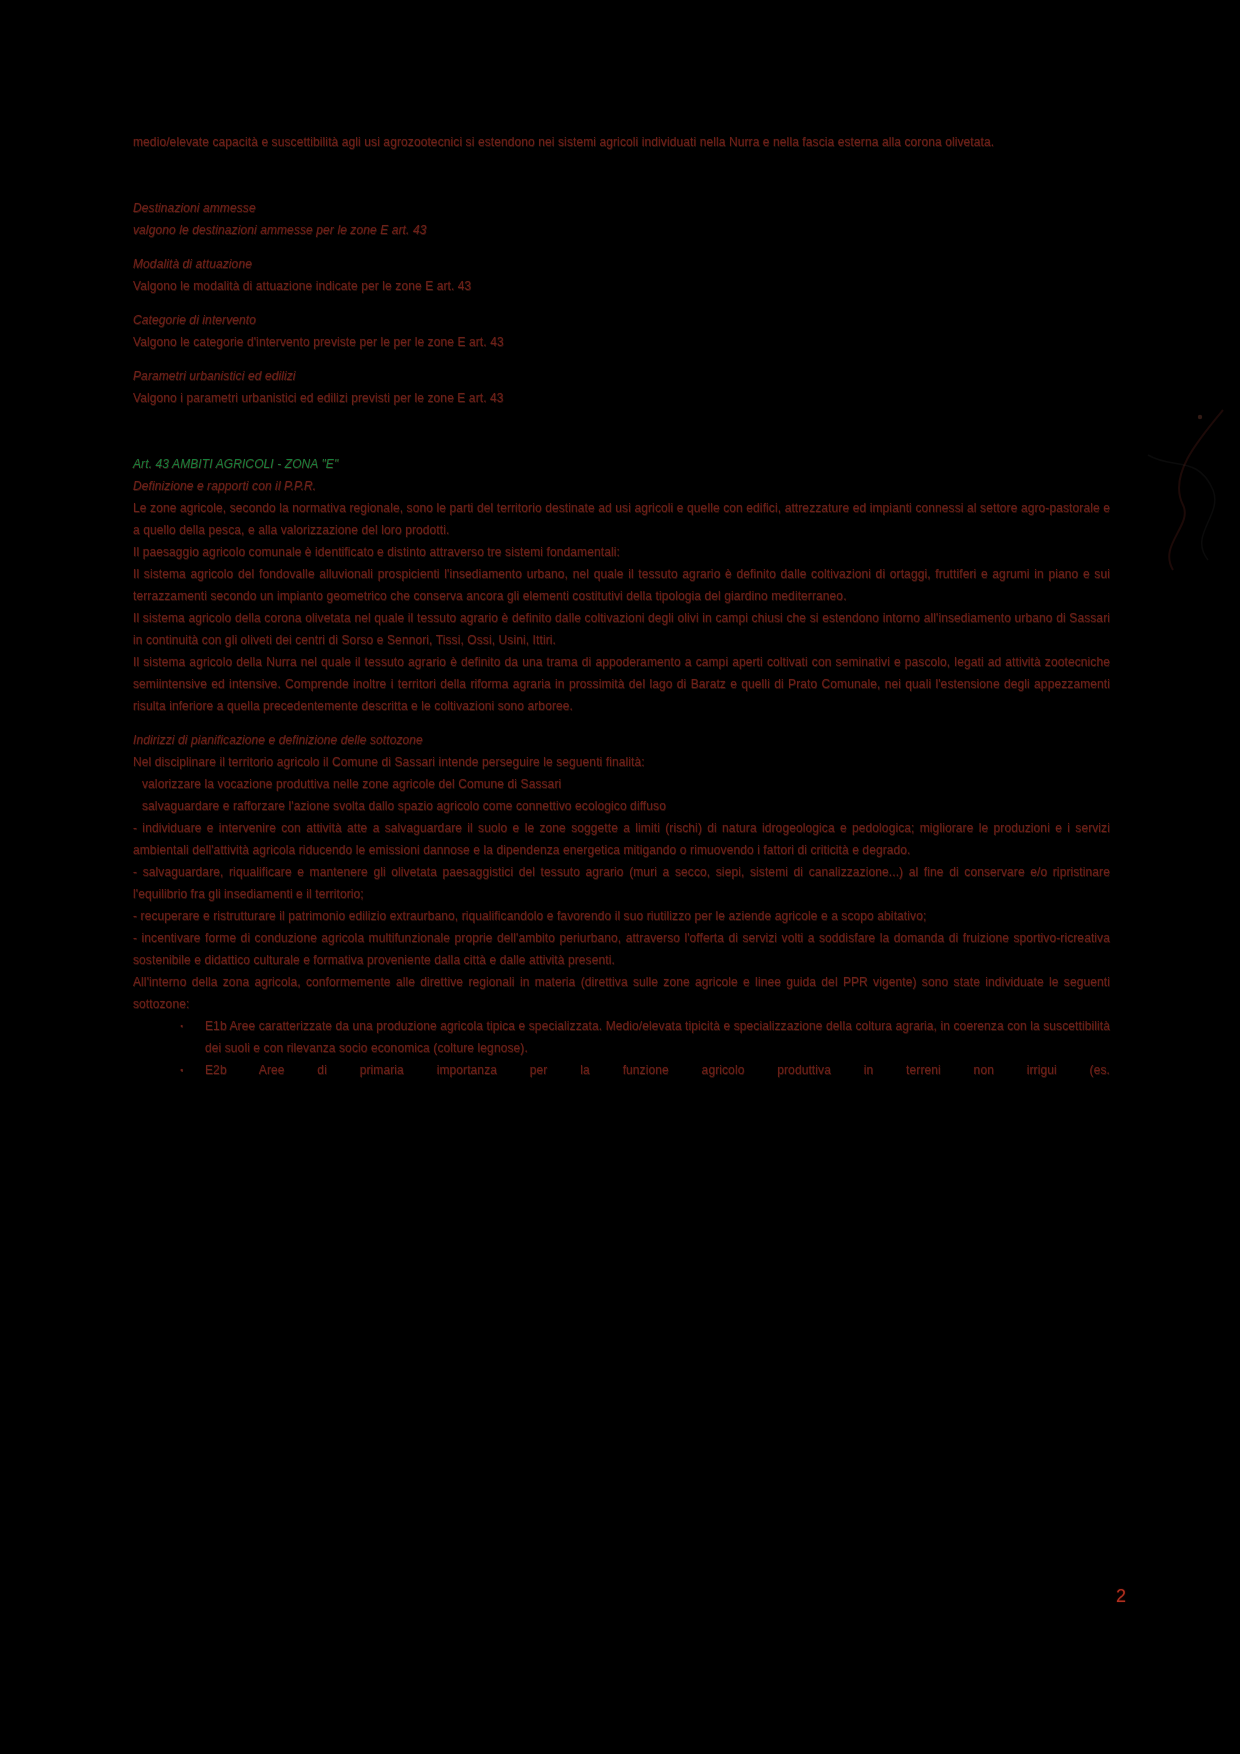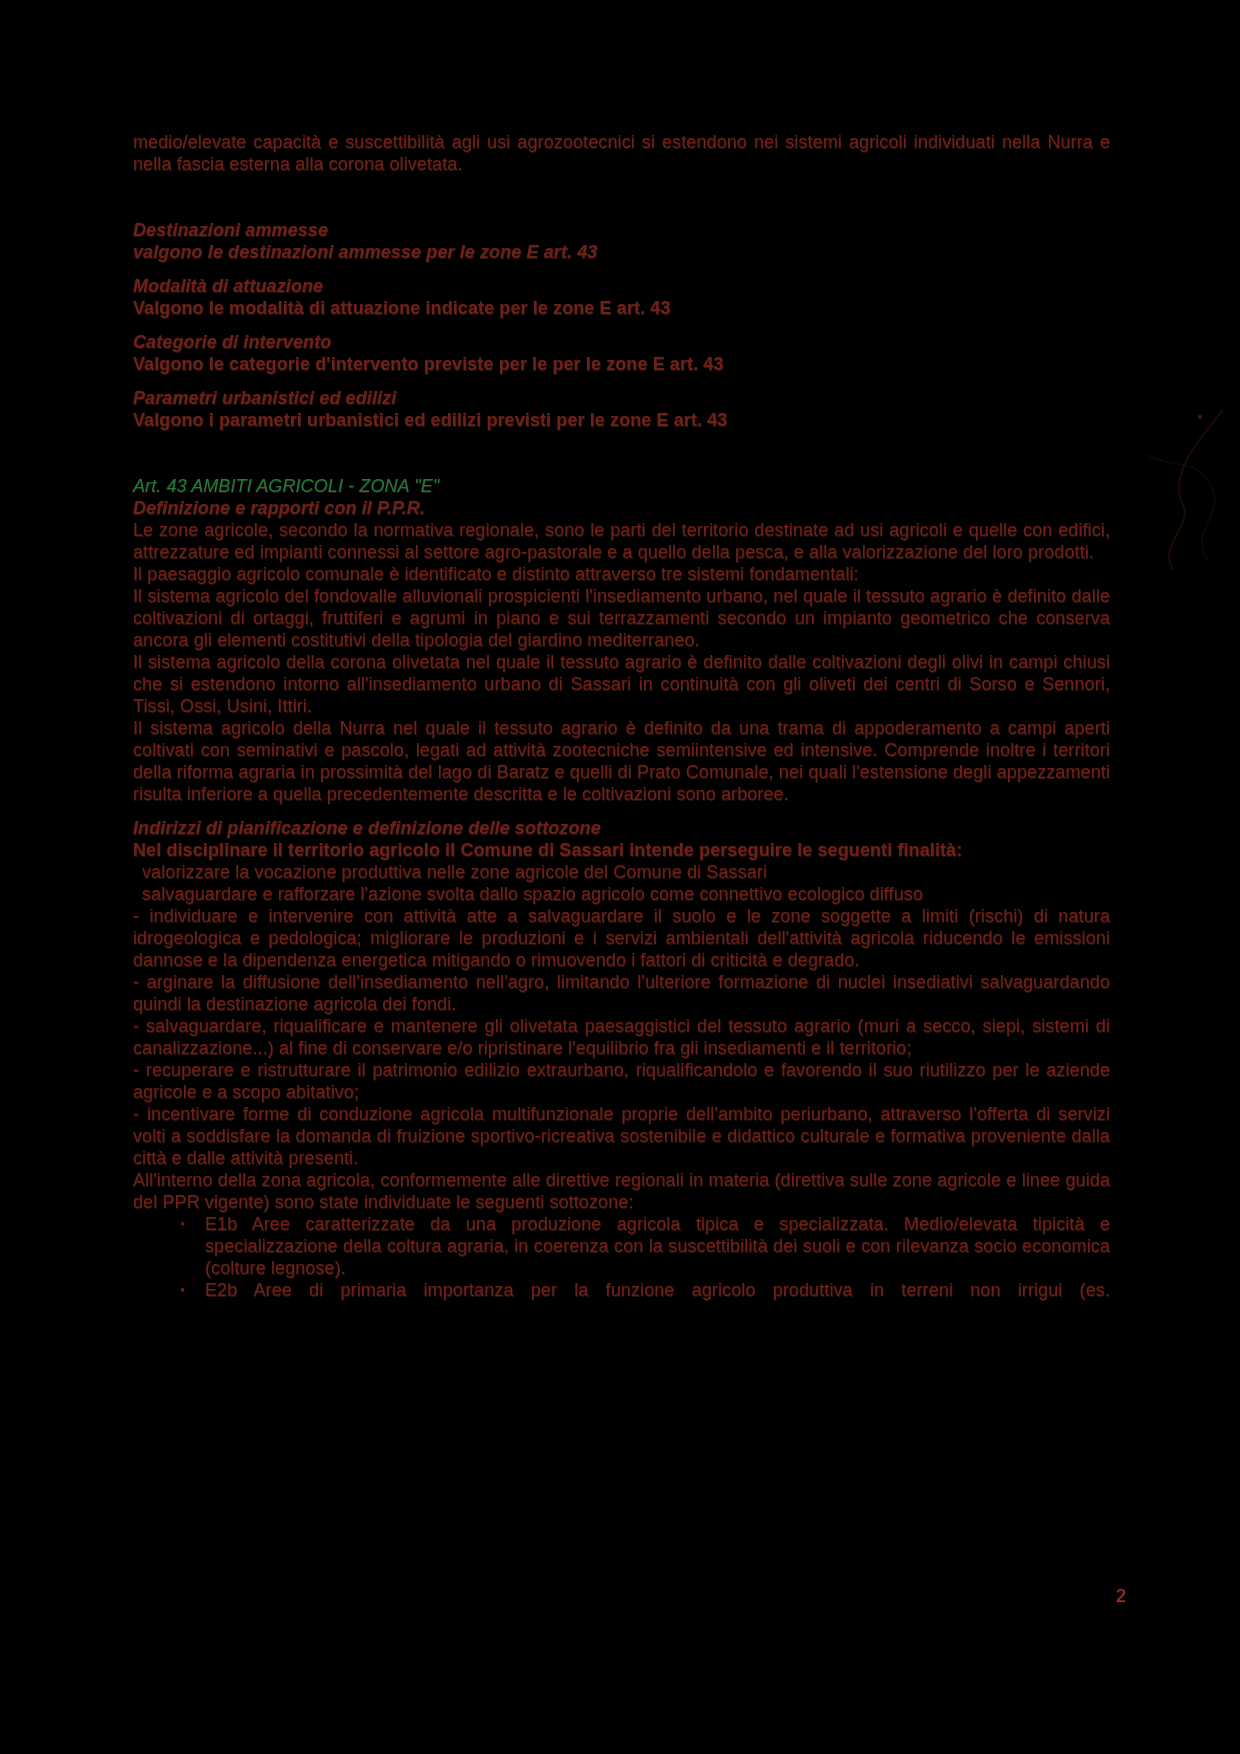--- a/index.html
+++ b/index.html
@@ -7,28 +7,28 @@
     position:relative;
     width:1240px;height:1754px;
     background:#000000;
     overflow:hidden;
     font-family:"Liberation Sans", sans-serif;
   }
   .content{
     position:absolute;
     left:133px;top:131px;width:977px;
     color:#6e2119;
-    font-size:18px;
+    font-size:12px;
     line-height:22px;
     letter-spacing:.1px;
     filter:blur(.3px);
     text-shadow:0 0 1px rgba(61,14,9,.85), .5px .5px 0 rgba(150,75,62,.28);
   }
   .para{margin:0;text-align:justify;}
-  .line{margin:0;font-weight:bold;}
+  .line{margin:0;}
   .sp{margin-top:12px;}
   .sp15{margin-top:36px;}
   .sp2{margin-top:44px;}
   .it{font-style:italic;}
   .art-title{font-style:italic;font-weight:normal;color:#15803d;}
   .bullet-item{position:relative;padding-left:72px;margin:0;text-align:justify;}
   .bullet-item .dot{
     position:absolute;left:47px;top:0;
     font-weight:bold;
   }
@@ -79,21 +79,20 @@
       <p class="para">Il sistema agricolo della corona olivetata nel quale il tessuto agrario è definito dalle coltivazioni degli olivi in campi chiusi che si estendono intorno all'insediamento urbano di Sassari in continuità con gli oliveti dei centri di Sorso e Sennori, Tissi, Ossi, Usini, Ittiri.</p>
       <p class="para">Il sistema agricolo della Nurra nel quale il tessuto agrario è definito da una trama di appoderamento a campi aperti coltivati con seminativi e pascolo, legati ad attività zootecniche semiintensive ed intensive. Comprende inoltre i territori della riforma agraria in prossimità del lago di Baratz e quelli di Prato Comunale, nei quali l'estensione degli appezzamenti risulta inferiore a quella precedentemente descritta e le coltivazioni sono arboree.</p>
     </div>
 
     <div class="sp">
       <div class="line it">Indirizzi di pianificazione e definizione delle sottozone</div>
       <div class="line">Nel disciplinare il territorio agricolo il Comune di Sassari intende perseguire le seguenti finalità:</div>
       <p class="para" style="padding-left:9px">valorizzare la vocazione produttiva nelle zone agricole del Comune di Sassari</p>
       <p class="para" style="padding-left:9px">salvaguardare e rafforzare l'azione svolta dallo spazio agricolo come connettivo ecologico diffuso</p>
       <p class="para">- individuare e intervenire con attività atte a salvaguardare il suolo e le zone soggette a limiti (rischi) di natura idrogeologica e pedologica; migliorare le produzioni e i servizi ambientali dell'attività agricola riducendo le emissioni dannose e la dipendenza energetica mitigando o rimuovendo i fattori di criticità e degrado.</p>
-      <p class="para">- arginare la diffusione dell'insediamento nell'agro, limitando l'ulteriore formazione di nuclei insediativi salvaguardando quindi la destinazione agricola dei fondi.</p>
       <p class="para">- salvaguardare, riqualificare e mantenere gli olivetata paesaggistici del tessuto agrario (muri a secco, siepi, sistemi di canalizzazione...) al fine di conservare e/o ripristinare l'equilibrio fra gli insediamenti e il territorio;</p>
       <p class="para">- recuperare e ristrutturare il patrimonio edilizio extraurbano, riqualificandolo e favorendo il suo riutilizzo per le aziende agricole e a scopo abitativo;</p>
       <p class="para">- incentivare forme di conduzione agricola multifunzionale proprie dell'ambito periurbano, attraverso l'offerta di servizi volti a soddisfare la domanda di fruizione sportivo-ricreativa sostenibile e didattico culturale e formativa proveniente dalla città e dalle attività presenti.</p>
       <p class="para">All'interno della zona agricola, conformemente alle direttive regionali in materia (direttiva sulle zone agricole e linee guida del PPR vigente) sono state individuate le seguenti sottozone:</p>
     </div>
 
     <div>
       <p class="bullet-item sp15">
         <span class="dot">·</span>
         <span>E1b Aree caratterizzate da una produzione agricola tipica e specializzata. Medio/elevata tipicità e specializzazione della coltura agraria, in coerenza con la suscettibilità dei suoli e con rilevanza socio economica (colture legnose).</span>

